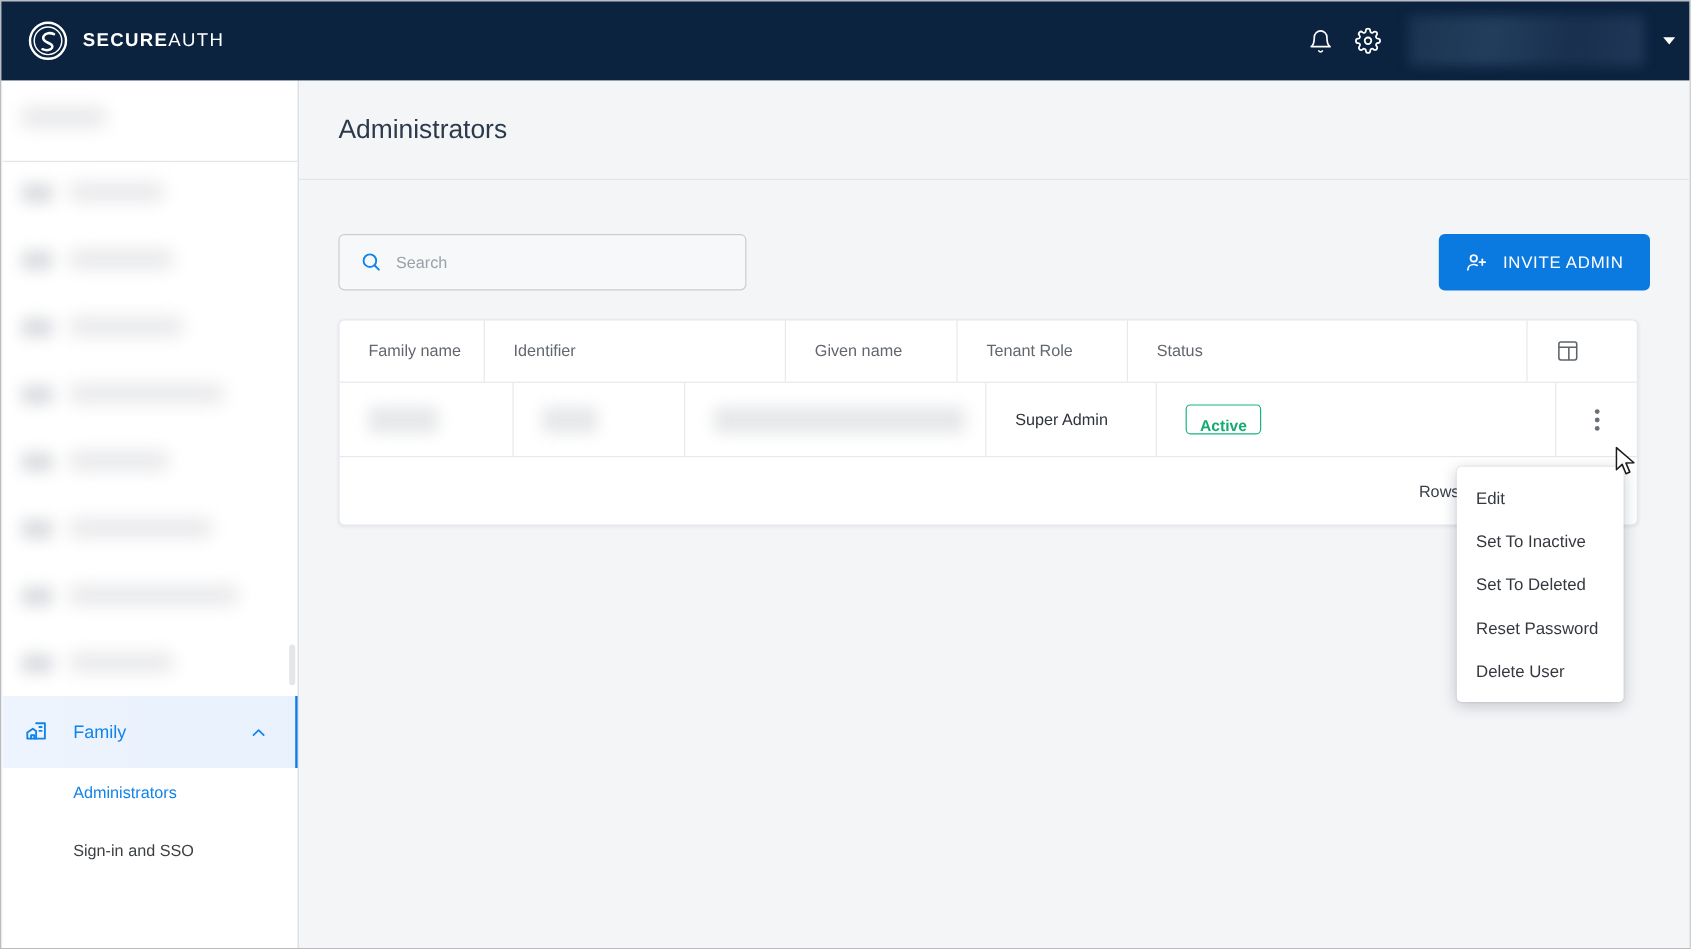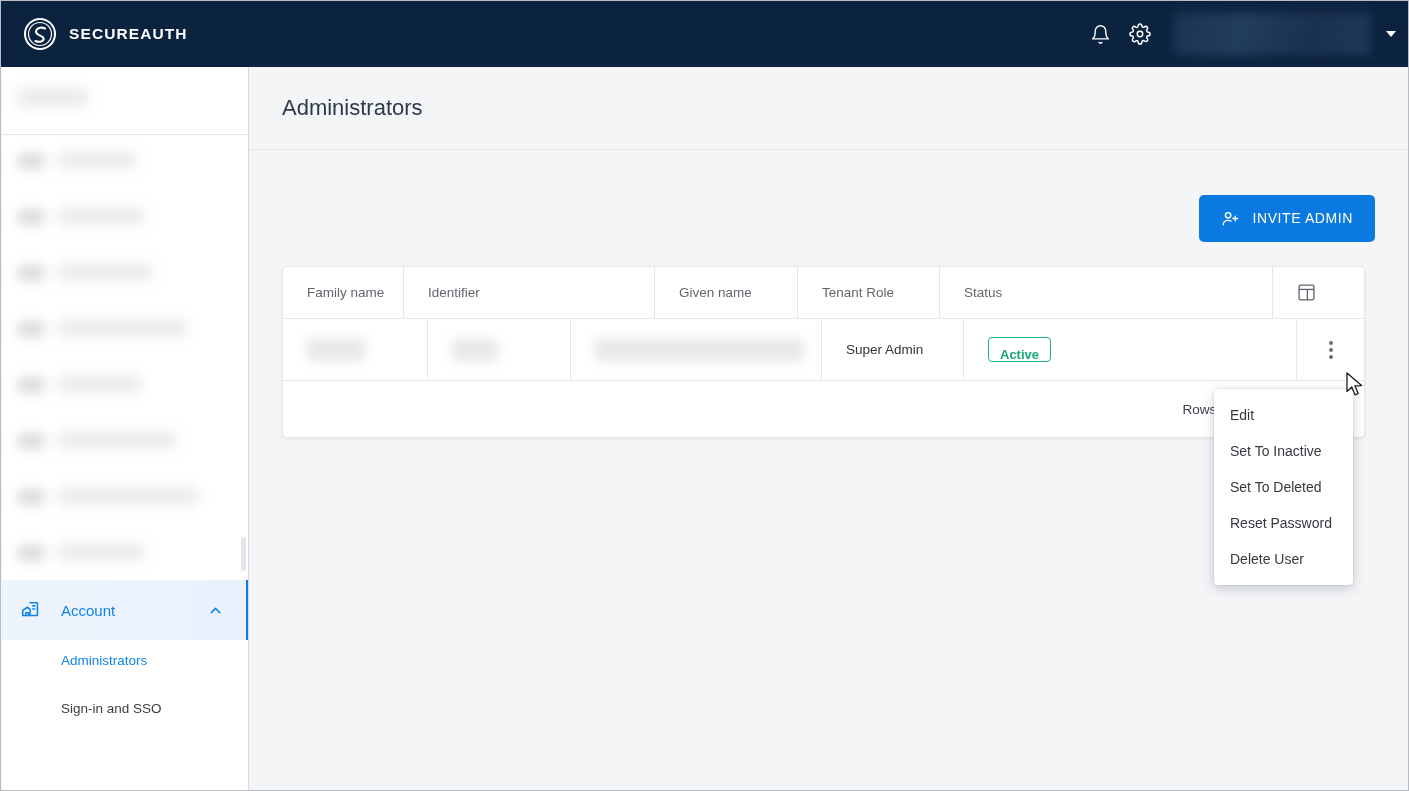--- a/index.html
+++ b/index.html
@@ -25,21 +25,21 @@
     display: flex; align-items: center;
     z-index: 40;
   }
   .brand { display: flex; align-items: center; margin-left: 22px; gap: 12px; }
   .brand-mark { width: 34px; height: 34px; flex: 0 0 34px; }
   .brand-text {
     color: #ffffff; font-size: 15.5px; letter-spacing: 1.1px;
     white-space: nowrap;
   }
   .brand-text .b { font-weight: bold; }
-  .brand-text .l { font-weight: 700; }
+  .brand-text .l { font-weight: 400; }
 
   .topbar-right {
     margin-left: auto; display: flex; align-items: center; height: 66px;
   }
   .ic-btn {
     width: 40px; height: 40px; display: flex; align-items: center; justify-content: center;
     color: #ffffff;
   }
   .user-chip {
     width: 196px; height: 42px; margin-left: 14px; margin-right: 4px;
@@ -292,21 +292,21 @@
     <div class="acct-item">
       <span class="acct-icon">
         <svg width="22" height="22" viewBox="0 0 24 24" fill="none" stroke="#1184ea" stroke-width="1.7" stroke-linecap="round" stroke-linejoin="round">
           <path d="M11 4h8v14h-8"></path>
           <path d="M14 7.5h2"></path>
             <path d="M14 11h2"></path>
           <path d="M3 18v-5.5L8 9l3 2.2V18z"></path>
           <path d="M6.4 18v-3.1h3V18"></path>
         </svg>
       </span>
-      <span class="acct-label">Account</span>
+      <span class="acct-label">Family</span>
       <span class="acct-chev">
         <svg width="17" height="17" viewBox="0 0 24 24" fill="none" stroke="#1184ea" stroke-width="2" stroke-linecap="round" stroke-linejoin="round">
             <polyline points="18 15 12 9 6 15"></polyline>
           </svg>
       </span>
     </div>
 
     <div class="sub-item active" style="top:569px;">
       <span class="lbl">Administrators</span>
     </div>
@@ -315,20 +315,29 @@
     </div>
   </div>
 
   <div class="main">
 
     <div class="page-header">
       <h1 class="page-title">Administrators</h1>
     </div>
 
     <div class="toolbar">
+      <div class="search-box">
+        <span class="search-icon">
+          <svg width="18" height="18" viewBox="0 0 24 24" fill="none" stroke="#1184ea" stroke-width="2.1" stroke-linecap="round">
+              <circle cx="11" cy="11" r="7"></circle>
+              <line x1="16.3" y1="16.3" x2="21" y2="21"></line>
+            </svg>
+        </span>
+        <input class="search-input" type="text" placeholder="Search" style="">
+      </div>
 
       <button class="invite-btn">
         <span style="display:flex;">
           <svg width="19" height="19" viewBox="0 0 24 24" fill="none" stroke="#ffffff" stroke-width="1.8" stroke-linecap="round" stroke-linejoin="round">
             <circle cx="9" cy="8" r="3.4"></circle>
             <path d="M2.8 20c0-3.4 2.8-5.6 6.2-5.6 1.4 0 2.7.4 3.7 1"></path>
             <line x1="18" y1="9" x2="18" y2="15"></line>
               <line x1="15" y1="12" x2="21" y2="12"></line>
           </svg>
         </span>

